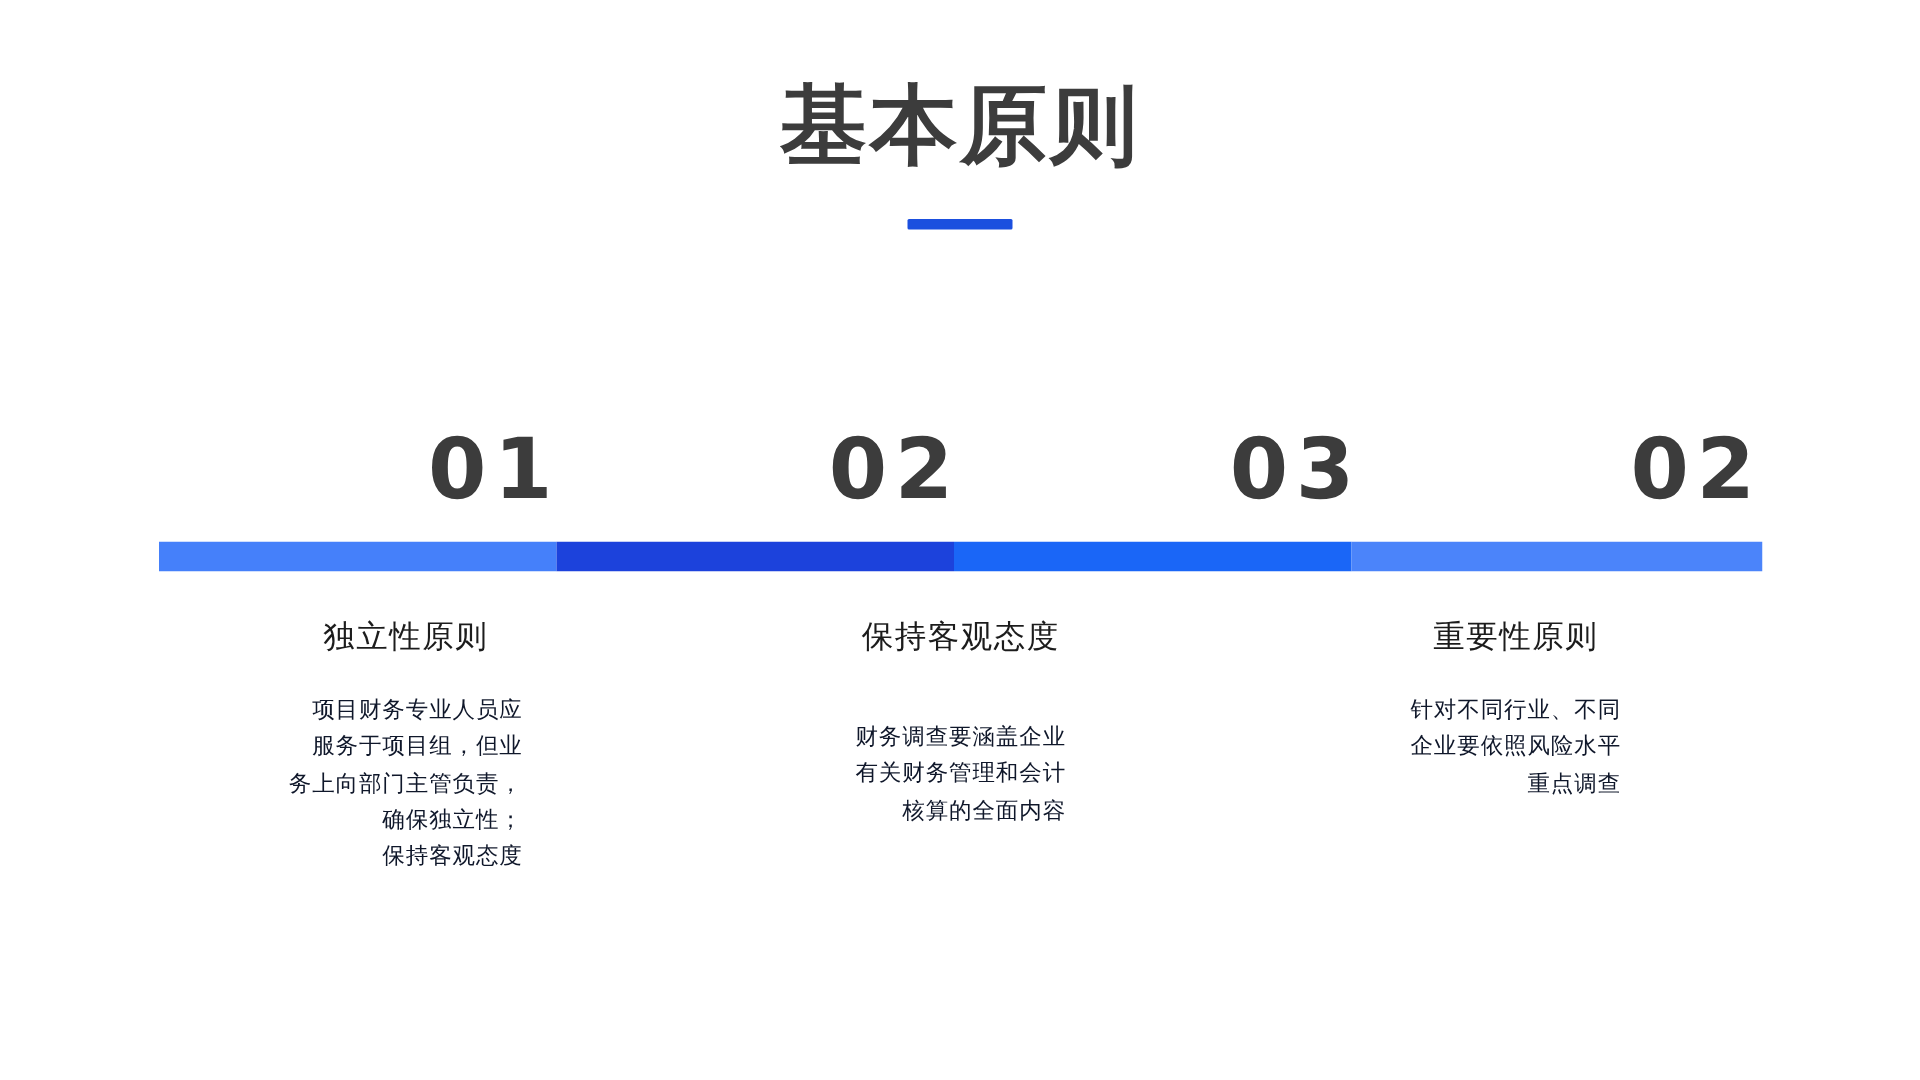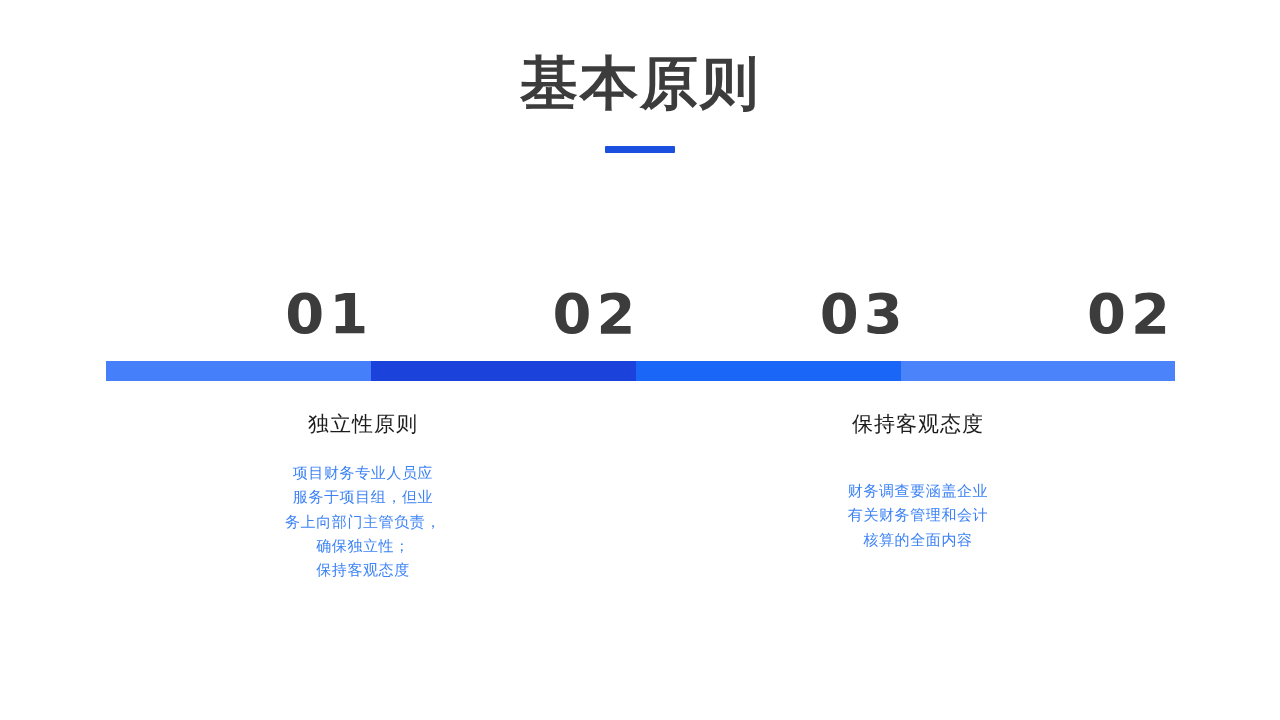--- a/index.html
+++ b/index.html
@@ -115,24 +115,24 @@
     letter-spacing: 1px;
     line-height: 1.2;
     text-align: center;
     margin: 0;
     white-space: nowrap;
   }
   .col-body {
     font-family: "DejaVu Sans", "Liberation Sans", sans-serif;
     font-size: 15px;
     font-weight: 400;
-    color: #3b82f6;
+    color: #0f172a;
     line-height: 1.62;
     letter-spacing: 0.6px;
-    text-align: center;
+    text-align: right;
     margin: 0;
     white-space: pre-line;
   }
 
   
   .column-0 .col-body { margin-top: 24px; }
   .column-1 .col-body { margin-top: 42px; }
   .column-2 .col-body { margin-top: 42px; }
   .column-3 .col-body { margin-top: 24px; }
 </style>
@@ -180,16 +180,22 @@
     </div>
 
 
     <div class="column column-2">
       <div class="col-heading">保持客观态度</div>
       <div class="col-body">财务调查要涵盖企业
 有关财务管理和会计
 核算的全面内容</div>
     </div>
 
+    <div class="column column-3">
+      <div class="col-heading">重要性原则</div>
+      <div class="col-body">针对不同行业、不同
+企业要依照风险水平
+重点调查</div>
+    </div>
 
   </div>
 
 </div>
 
 </body></html>

